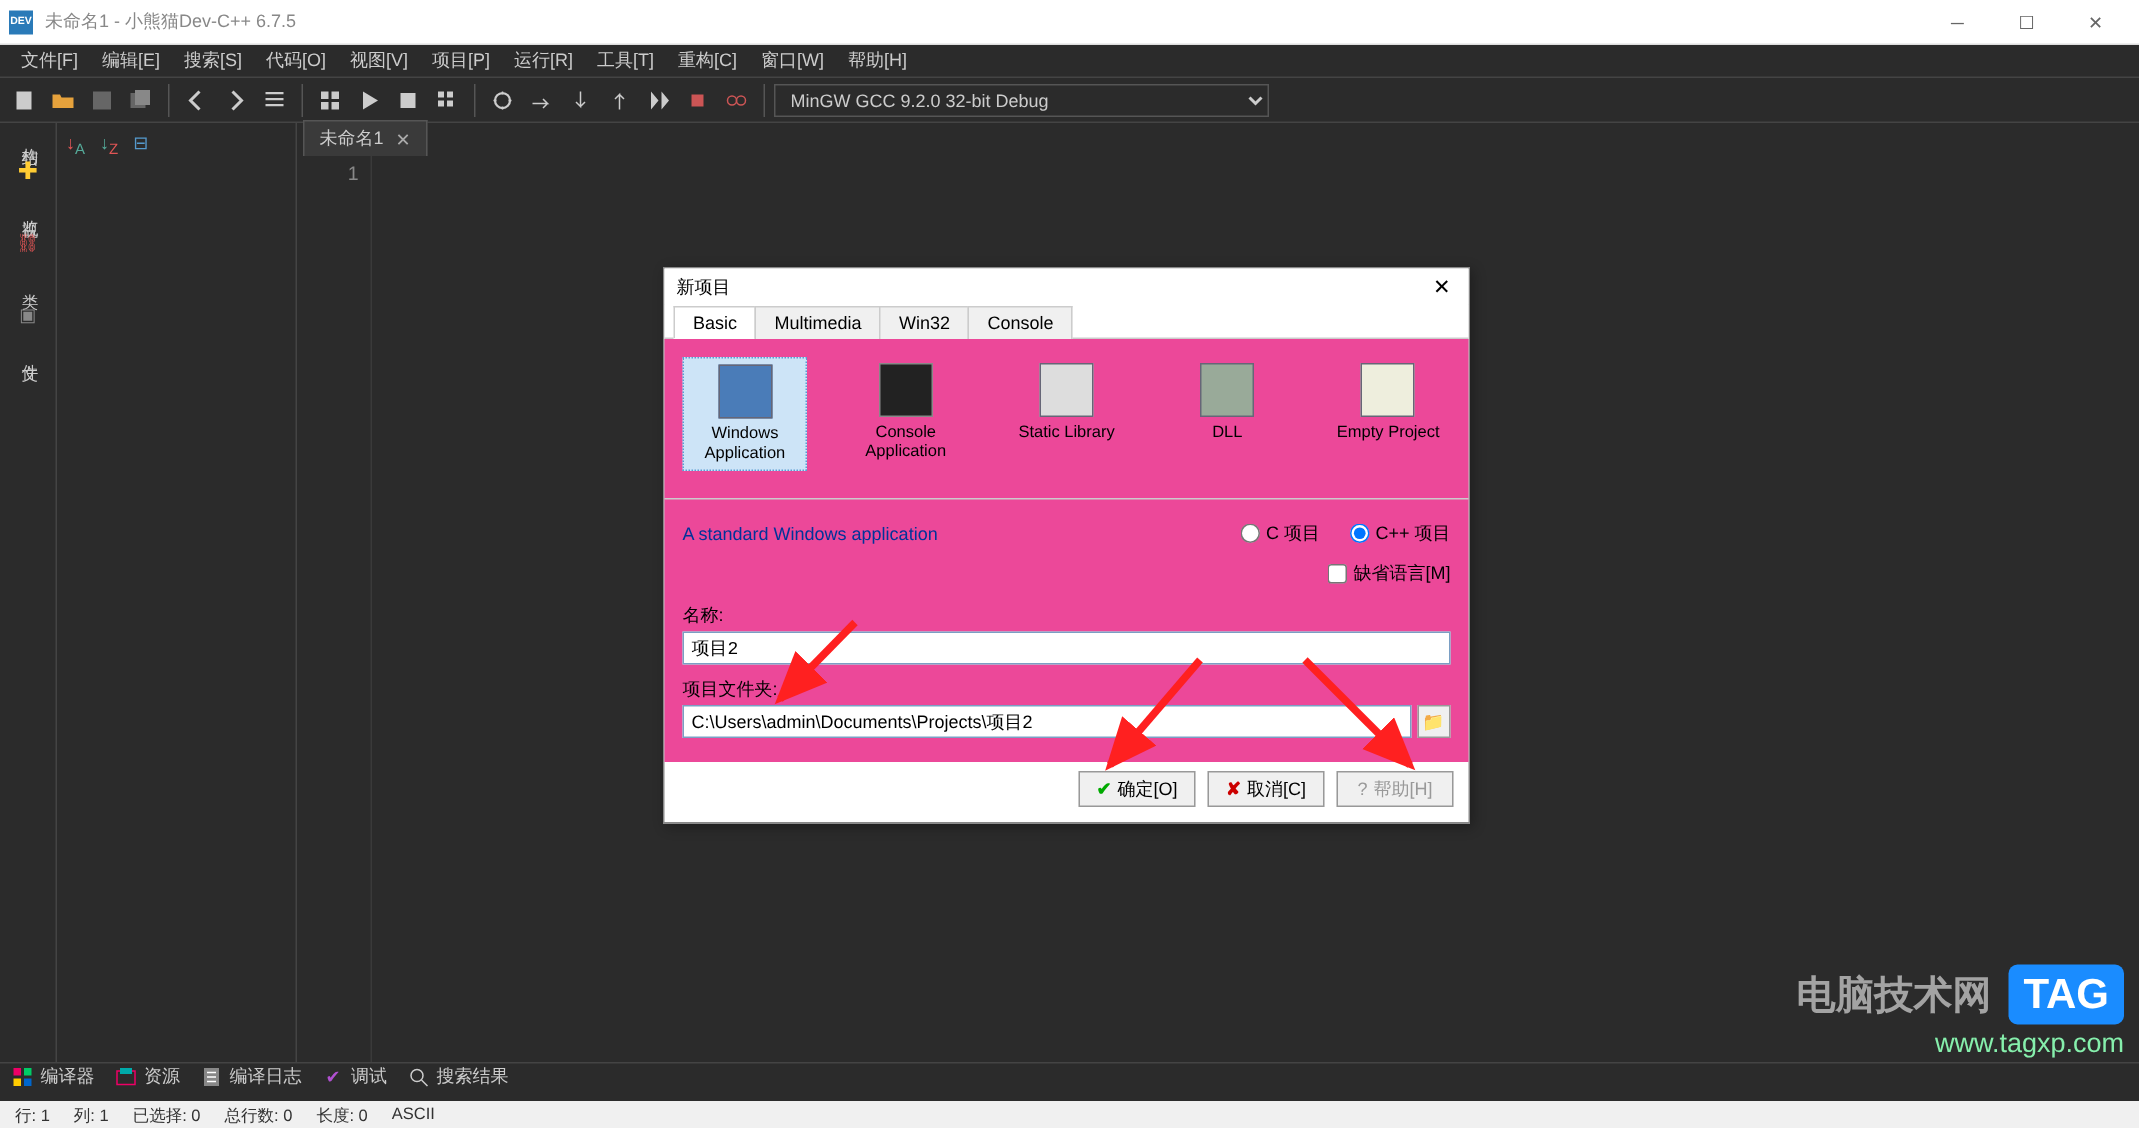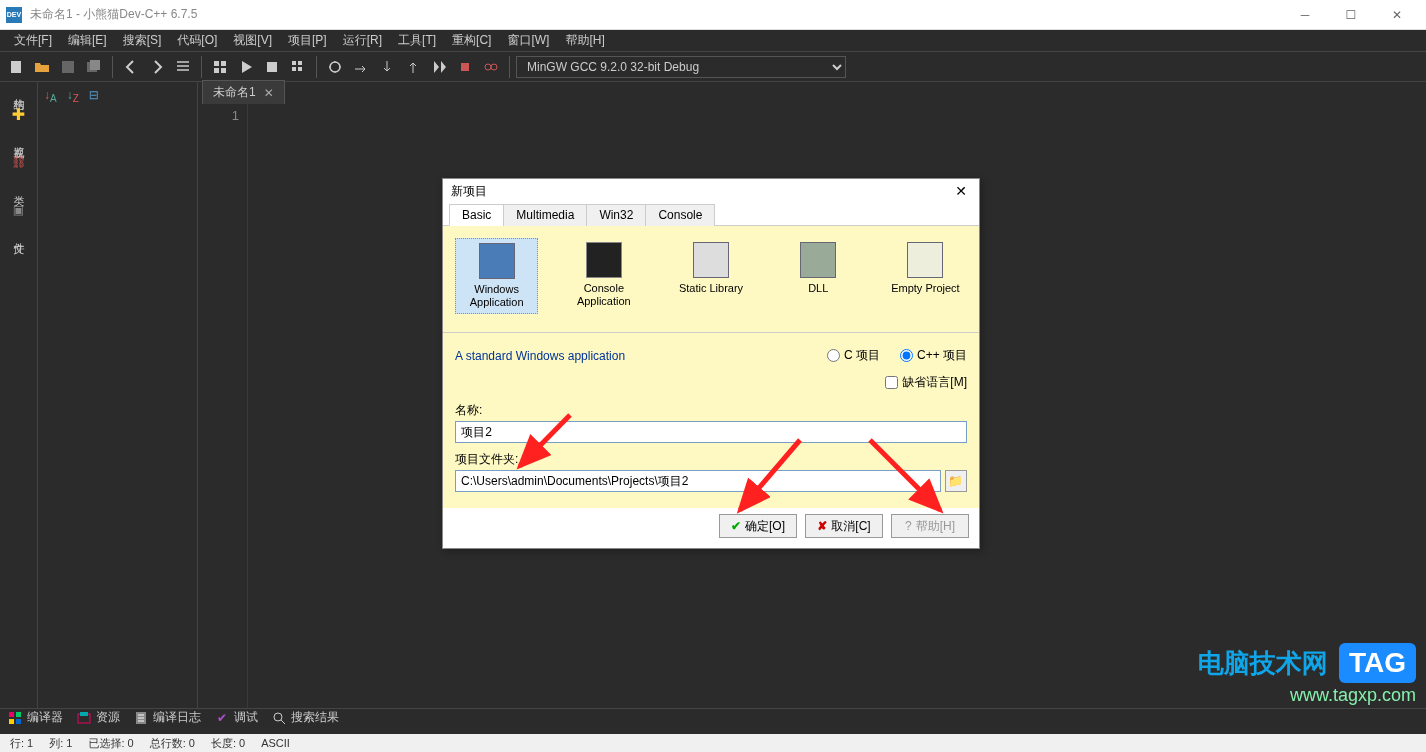--- a/index.html
+++ b/index.html
@@ -49,21 +49,21 @@
 .statusbar .sseg { padding: 0 4px; }
 
 
 .dialog { position: absolute; left: 442px; top: 178px; width: 538px; background: #fff; border: 1px solid #888; box-shadow: 2px 2px 8px rgba(0,0,0,0.3); color: #000; }
 .dlg-title { height: 24px; display: flex; align-items: center; padding: 0 8px; font-size: 12px; background: #fff; }
 .dlg-title .t { flex: 1; }
 .dlg-title .x { cursor: pointer; font-size: 14px; padding: 0 4px; }
 .dlg-tabs { display: flex; padding-left: 6px; border-bottom: 1px solid #ccc; background: #fff; }
 .dlg-tab { padding: 3px 12px; font-size: 12px; border: 1px solid #ccc; border-bottom: none; background: #f0f0f0; margin-right: -1px; cursor: pointer; position: relative; top: 1px; }
 .dlg-tab.active { background: #fff; border-bottom: 1px solid #fff; }
-.dlg-body { padding: 8px 12px; background: #fef9c3; }
+.dlg-body { padding: 8px 12px; background: #ec4899; }
 .proj-types { display: flex; gap: 24px; padding: 4px 0 12px; }
 .proj-type { width: 84px; text-align: center; font-size: 11px; cursor: pointer; padding: 4px 2px; }
 .proj-type.selected { background: #cde4f7; border: 1px dotted #5a9bd4; }
 .proj-type .picon { width: 36px; height: 36px; margin: 0 auto 4px; background: #88a; display: flex; align-items: center; justify-content: center; border: 1px solid #667; }
 .proj-type .plbl { line-height: 1.2; }
 
 .dlg-mid { display: flex; align-items: center; padding: 4px 0 6px; }
 .dlg-desc { color: #003399; font-size: 12px; flex: 1; }
 .radios { display: flex; align-items: center; gap: 20px; font-size: 12px; }
 .radios label { display: flex; align-items: center; gap: 4px; cursor: pointer; }
@@ -80,21 +80,21 @@
 .dlg-btn { min-width: 78px; height: 24px; border: 1px solid #999; background: #f0f0f0; font-size: 12px; cursor: pointer; display: flex; align-items: center; justify-content: center; gap: 4px; }
 .dlg-btn.disabled { color: #999; }
 .dlg-btn .chk { color: #0a0; font-weight: bold; }
 .dlg-btn .cx { color: #c00; font-weight: bold; }
 .dlg-btn .qm { color: #999; }
 
 .panel-border { border-top: 1px solid #ccc; margin: 6px -12px 10px; }
 
 
 .watermark { position: absolute; right: 10px; bottom: 46px; text-align: right; }
-.watermark .l1 { color: #0ea5e9; font-size: 26px; font-weight: bold; display: inline; }
+.watermark .l1 { color: #a3a3a3; font-size: 26px; font-weight: bold; display: inline; }
 .watermark .tag { background: #1a8cff; color: #fff; font-size: 28px; font-weight: bold; padding: 4px 10px; border-radius: 6px; margin-left: 8px; display: inline-block; }
 .watermark .l2 { color: #86efac; font-size: 18px; margin-top: 2px; }
 
 svg.ico { width: 16px; height: 16px; }
 </style>
 </head>
 <body>
 
 <div class="titlebar">
   <div class="appicon">DEV</div>

